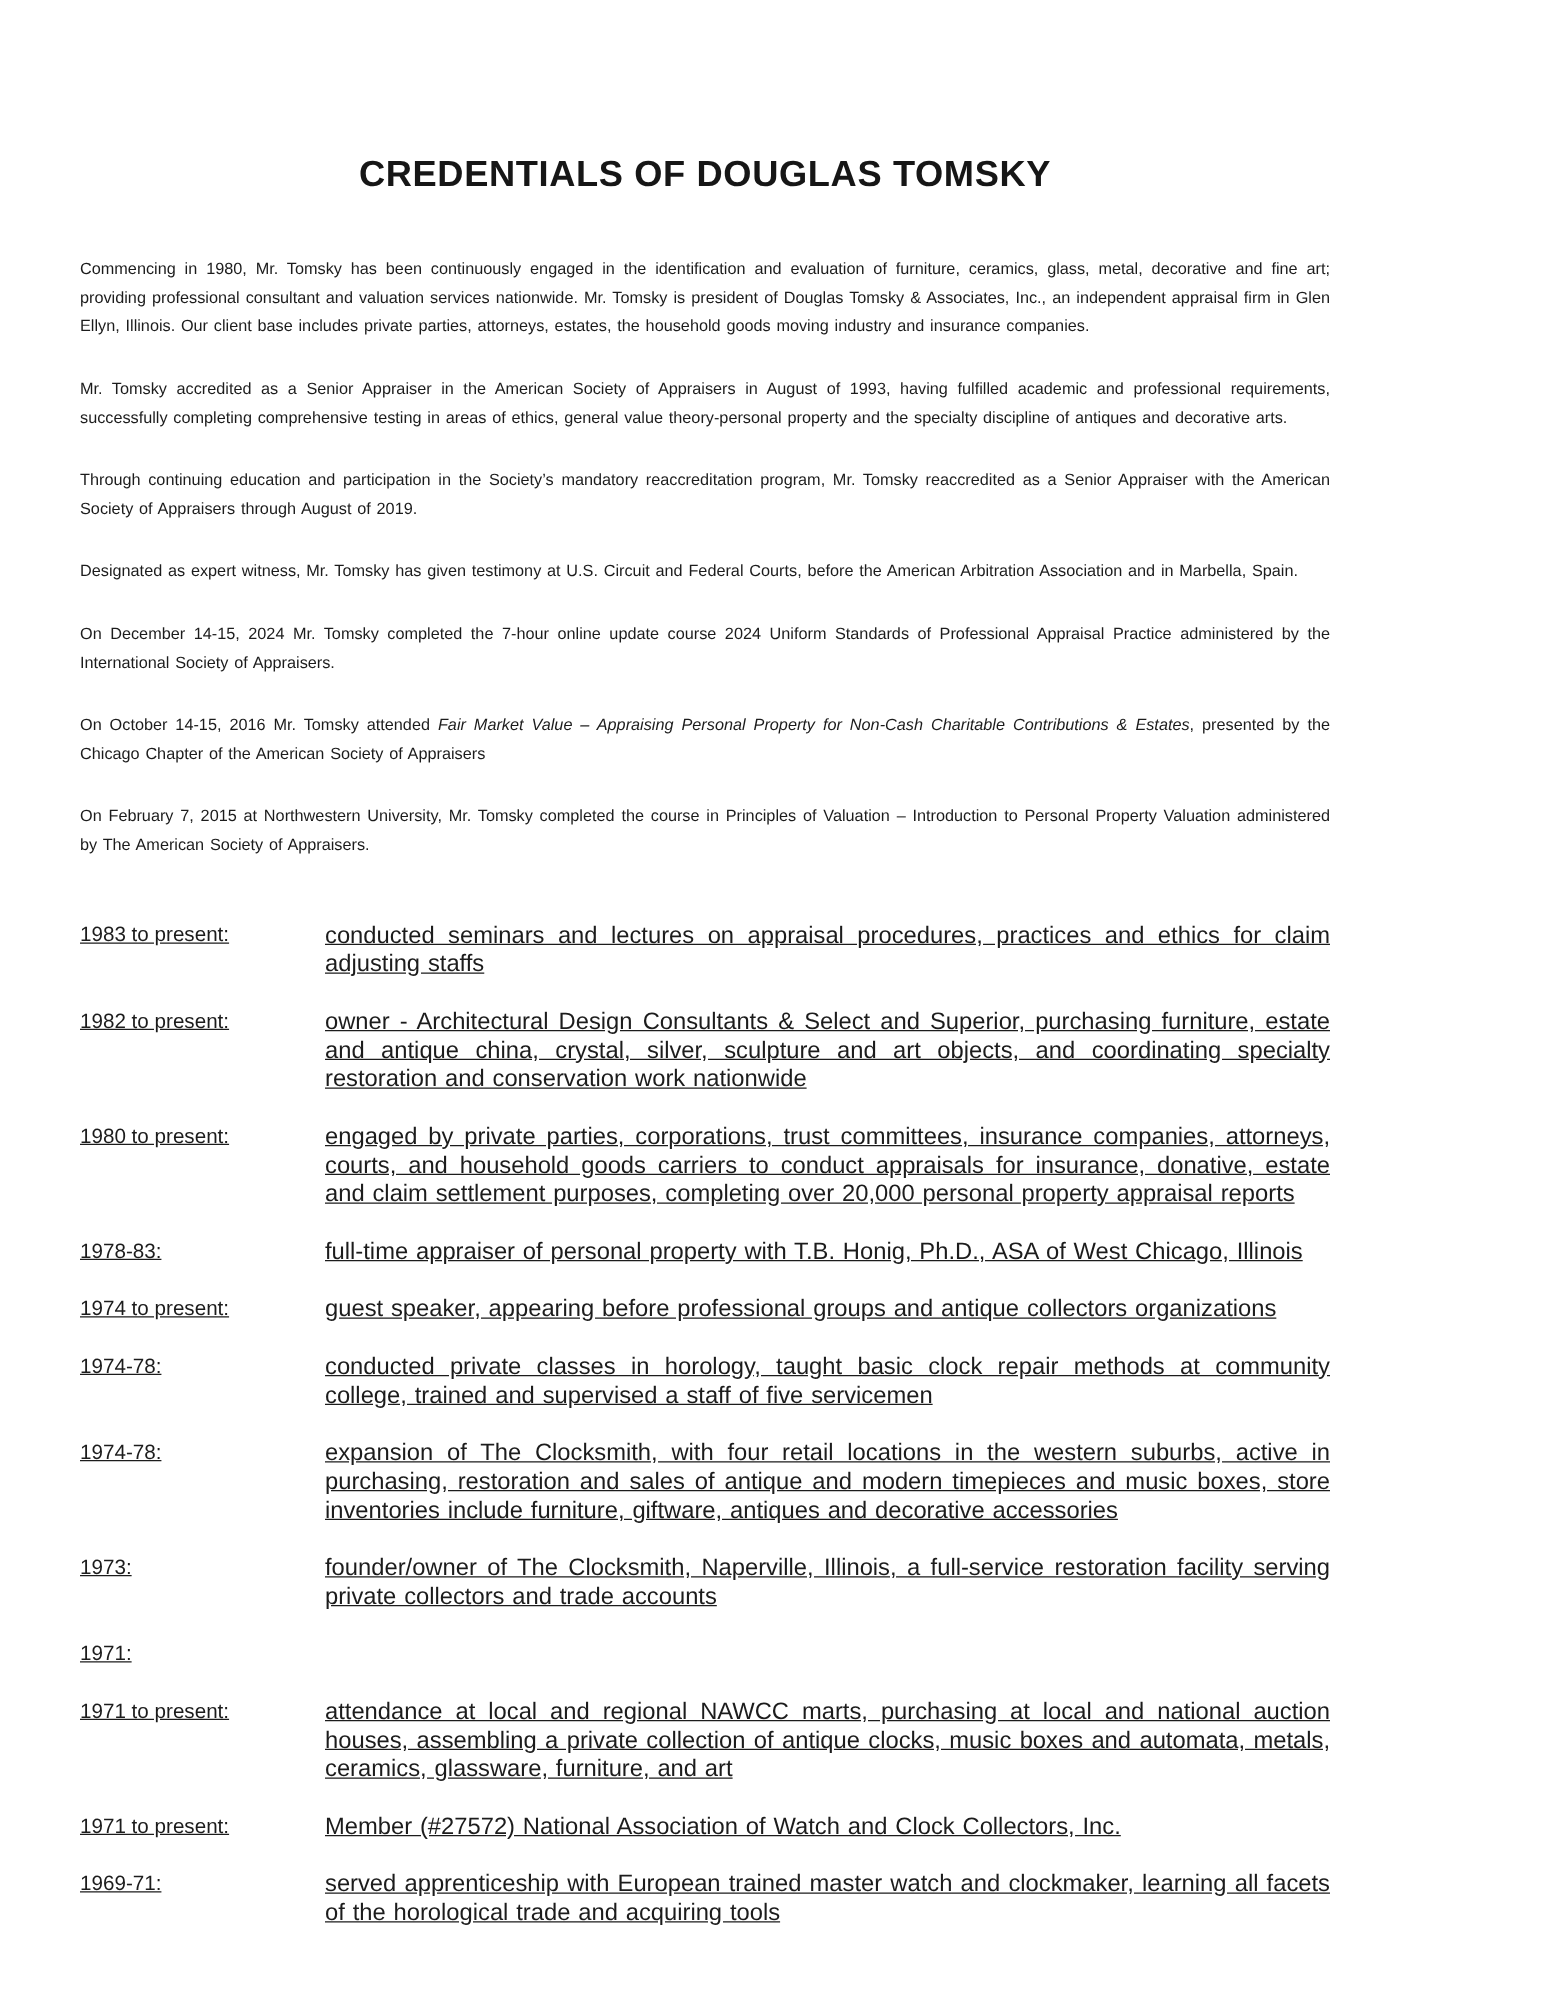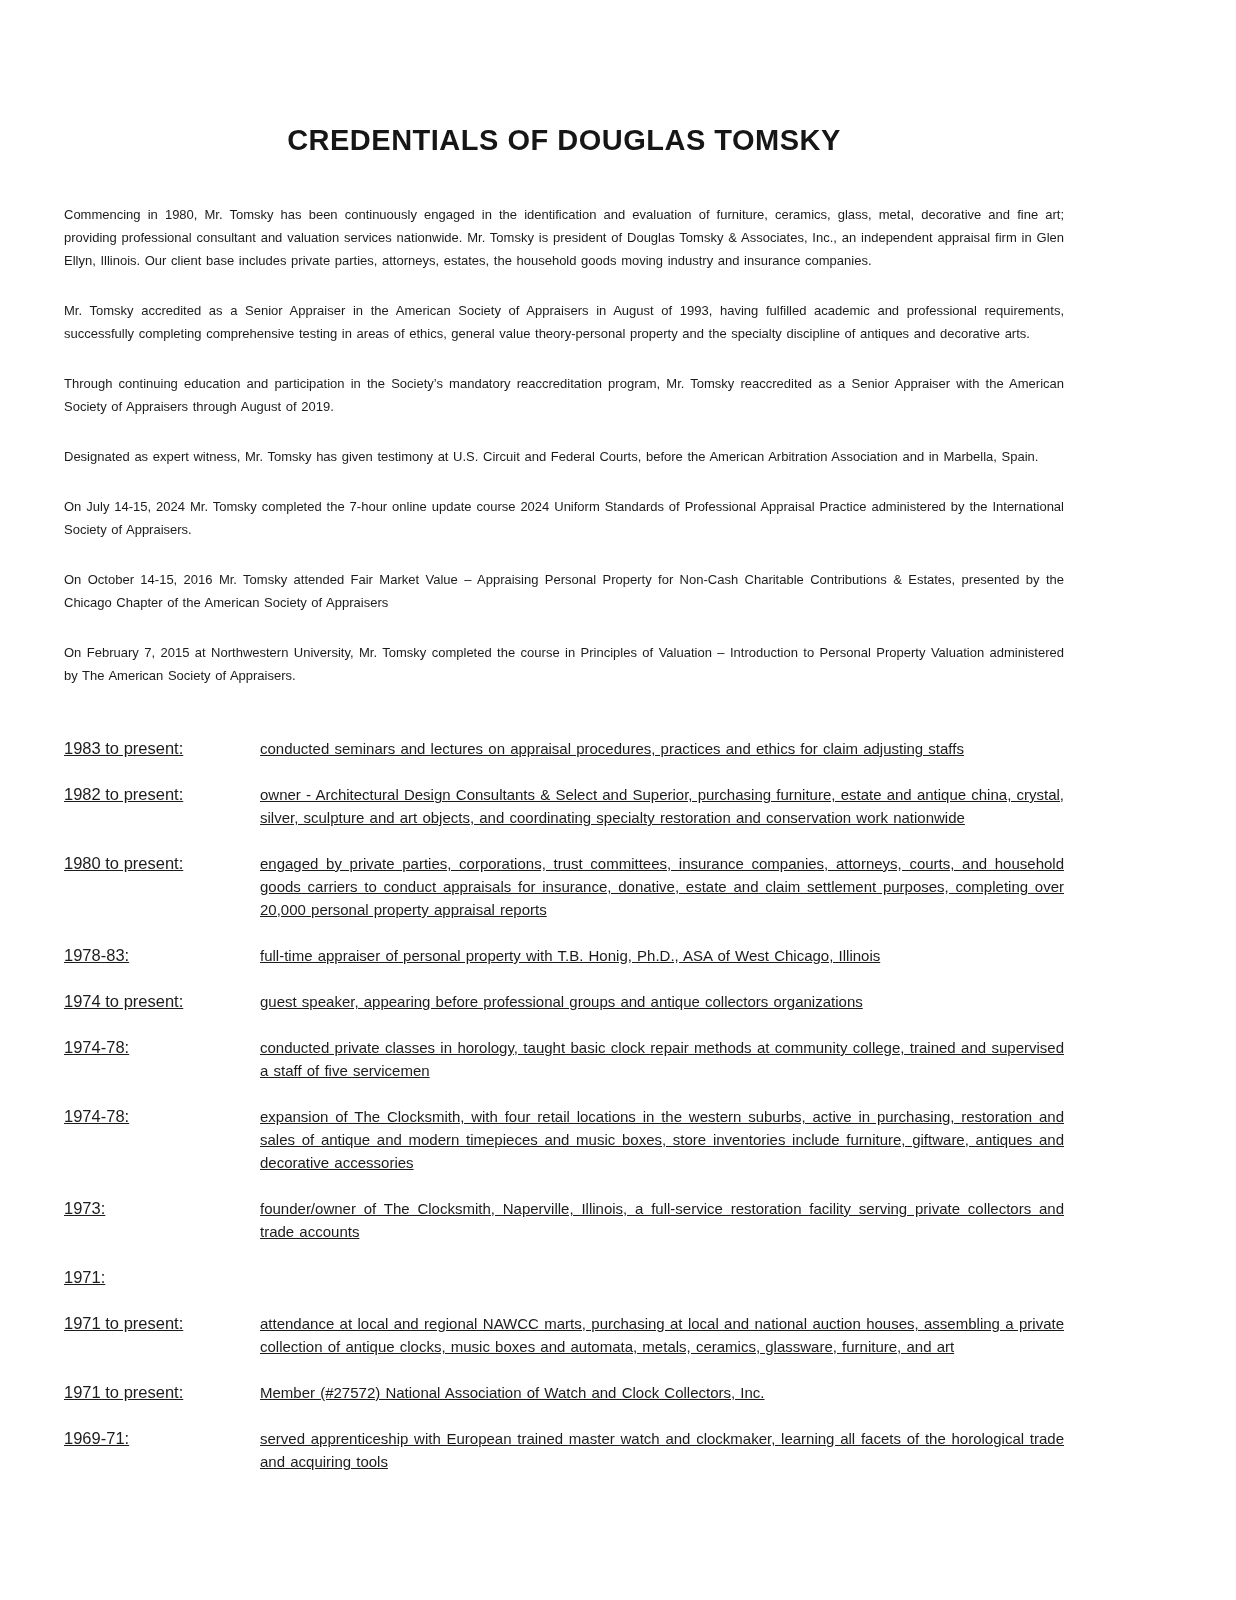--- a/index.html
+++ b/index.html
@@ -30,56 +30,57 @@
     color: #161616;
   }
   .para {
     font-size: 13px;
     line-height: 23px;
     text-align: justify;
     margin: 0 0 27px 0;
     word-spacing: 1px;
   }
   .para .italic {
+    font-style: italic;
   }
   .timeline {
     margin-top: 50px;
     display: flex;
     flex-direction: column;
     gap: 23px;
     text-decoration: underline;
   }
   .timeline-row {
     display: grid;
     grid-template-columns: 196px 1fr;
     align-items: start;
   }
   .timeline-date {
     font-size: 16.5px;
     line-height: 23px;
   }
   .timeline-desc {
-    font-size: 15px;
+    font-size: 19px;
     line-height: 23px;
     text-align: justify;
     word-spacing: 1px;
   }
 </style>
 </head>
 <body>
 
 <div class="page">
 
   <h1 class="title">CREDENTIALS OF DOUGLAS TOMSKY</h1>
 
   <p class="para">Commencing in 1980, Mr. Tomsky has been continuously engaged in the identification and evaluation of furniture, ceramics, glass, metal, decorative and fine art; providing professional consultant and valuation services nationwide.  Mr. Tomsky is president of Douglas Tomsky &amp; Associates, Inc., an independent appraisal firm in Glen Ellyn, Illinois.  Our client base includes private parties, attorneys, estates, the household goods moving industry and insurance companies.</p>
   <p class="para">Mr. Tomsky accredited as a Senior Appraiser in the American Society of Appraisers in August of 1993, having fulfilled academic and professional requirements, successfully completing comprehensive testing in areas of ethics, general value theory-personal property and the specialty discipline of antiques and decorative arts.</p>
   <p class="para">Through continuing education and participation in the Society’s mandatory reaccreditation program, Mr. Tomsky reaccredited as a Senior Appraiser with the American Society of Appraisers through August of 2019.</p>
   <p class="para">Designated as expert witness, Mr. Tomsky has given testimony at U.S. Circuit and Federal Courts, before the American Arbitration Association and in Marbella, Spain.</p>
-  <p class="para">On July 14-15, 2024 Mr. Tomsky completed the 7-hour online update course 2024 Uniform Standards of Professional Appraisal Practice administered by the International Society of Appraisers.</p>
+  <p class="para">On December 14-15, 2024 Mr. Tomsky completed the 7-hour online update course 2024 Uniform Standards of Professional Appraisal Practice administered by the International Society of Appraisers.</p>
 
   <p class="para"><span>On October 14-15, 2016 Mr. Tomsky attended </span><span class="italic">Fair Market Value – Appraising Personal Property for Non-Cash Charitable Contributions &amp; Estates</span><span>, presented by the Chicago Chapter of the American Society of Appraisers</span></p>
 
   <p class="para">On February 7, 2015 at Northwestern University, Mr. Tomsky completed the course in Principles of Valuation – Introduction to Personal Property Valuation administered by The American Society of Appraisers.</p>
 
   <div class="timeline">
     <div class="timeline-row">
       <div class="timeline-date">1983 to present:</div>
       <div class="timeline-desc">conducted seminars and lectures on appraisal procedures, practices and ethics for claim adjusting staffs</div>
     </div>

